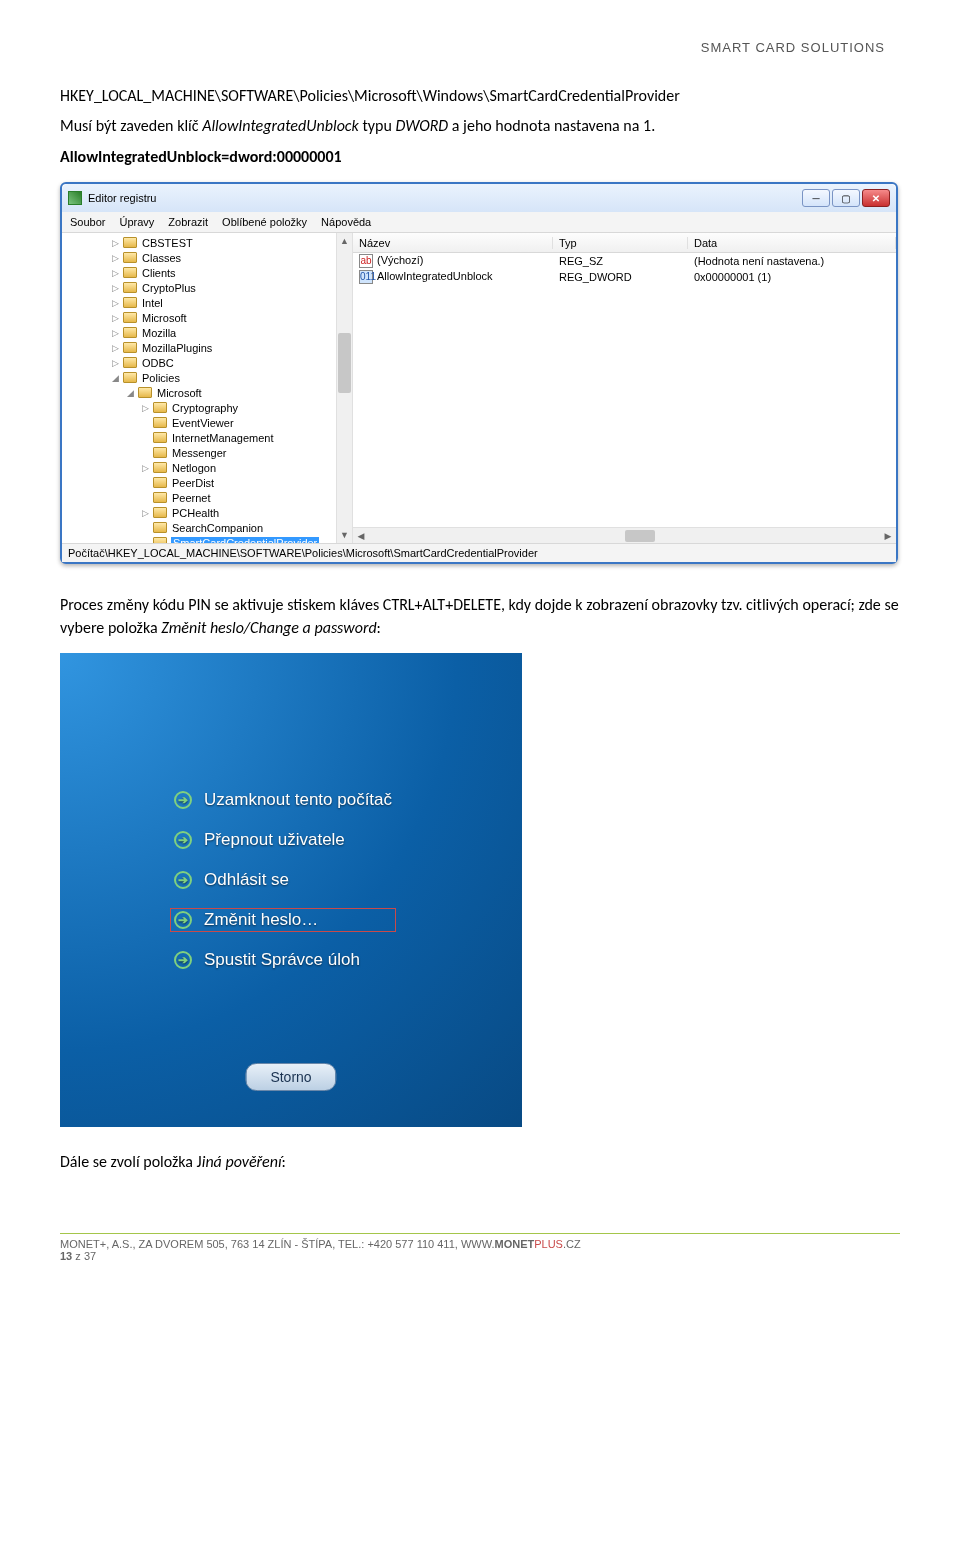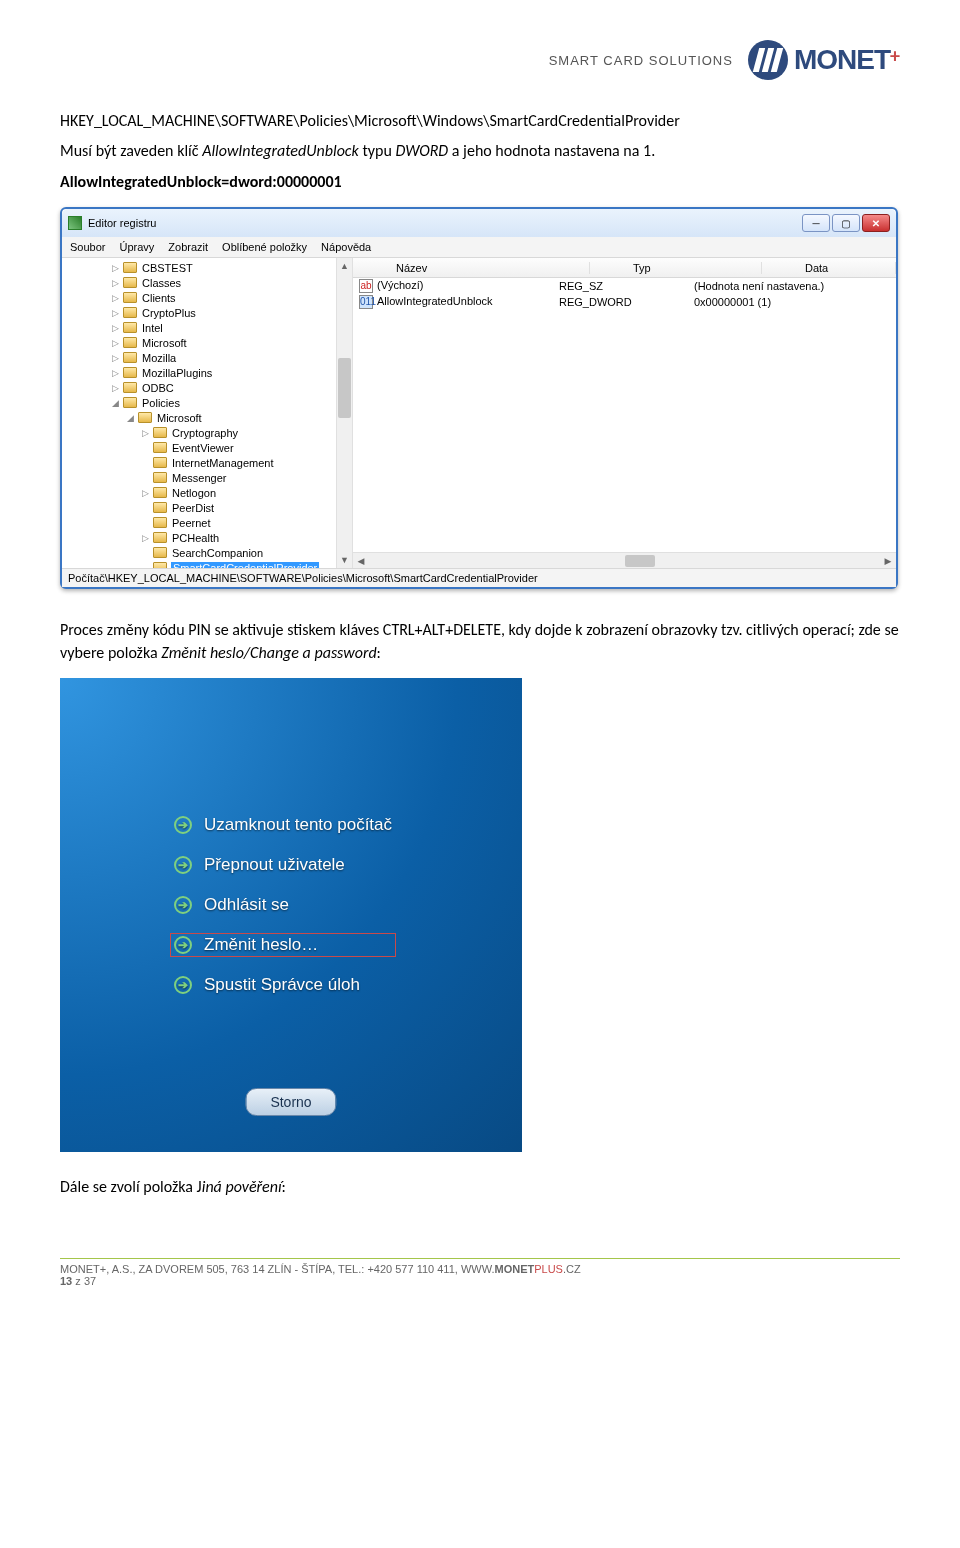--- a/index.html
+++ b/index.html
@@ -35,21 +35,21 @@
   .tree-row.selected span.label { background: #3399ff; color: #fff; padding: 0 2px; }
   .tree-row .label { padding: 0 1px; }
   .tree-scrollbar { position: absolute; right: 0; top: 0; bottom: 0; width: 16px; background: #f0f0f0; border-left: 1px solid #e0e0e0; }
   .tree-scrollbar .thumb { position: absolute; left: 1px; right: 1px; top: 100px; height: 60px; background: #c7c7c7; border-radius: 2px; }
   .tree-scrollbar .arr { position: absolute; left: 0; right: 0; height: 16px; display:flex;align-items:center;justify-content:center;color:#666;font-size:9px;}
   .tree-scrollbar .arr.up { top: 0; }
   .tree-scrollbar .arr.down { bottom: 0; }
 
   .listpane { flex: 1; display: flex; flex-direction: column; position:relative;}
   .list-headers { display: flex; background: linear-gradient(#fdfdfd,#f0f0f0); border-bottom: 1px solid #d8d8d8; height: 20px; align-items: center; }
-  .list-headers div { padding: 0 6px; border-right: 1px solid #e0e0e0; margin-left: 37px; }
+  .list-headers div { padding: 0 6px; border-right: 1px solid #e0e0e0; }
   .col-name { width: 200px; }
   .col-typ { width: 135px; }
   .col-data { flex: 1; }
   .list-rows { flex: 1; }
   .list-row { display: flex; height: 16px; align-items: center; }
   .list-row div { padding: 0 6px; white-space: nowrap; }
   .val-icon { width: 14px; height: 14px; display: inline-block; margin-right: 4px; border: 1px solid #888; font-size: 10px; line-height: 12px; text-align: center; }
   .val-icon.ab { background: #fff; color:#c22; }
   .val-icon.num { background: #cfe4fc; color:#2255aa; }
   .list-hscroll { height: 16px; background: #f0f0f0; border-top: 1px solid #e0e0e0; display:flex; align-items:center;}
@@ -71,32 +71,20 @@
   .footer .plus { color: #C94A4A; }
   .footer .page-num { font-weight: bold; }
 </style>
 </head>
 <body>
 
 <div class="page">
 
   <div class="header">
     <span class="header-tag">SMART CARD SOLUTIONS</span>
-    <span class="logo">
-      <span class="logo-circle">
-        <span class="logo-stripes">
-            <span></span>
-            <span></span>
-            <span></span>
-          </span>
-      </span>
-      <span>
-        <span class="logo-text">MONET</span><span class="logo-plus">+</span>
-      </span>
-    </span>
   </div>
 
   <p class="body-text">HKEY_LOCAL_MACHINE\SOFTWARE\Policies\Microsoft\Windows\SmartCardCredentialProvider</p>
 
   <p class="body-text">
     <span>Musí být zaveden klíč </span><span class="italic">AllowIntegratedUnblock</span><span> typu </span><span class="italic">DWORD</span><span> a jeho hodnota nastavena na 1.</span>
   </p>
 
   <p class="body-text bold">AllowIntegratedUnblock=dword:00000001</p>
 

